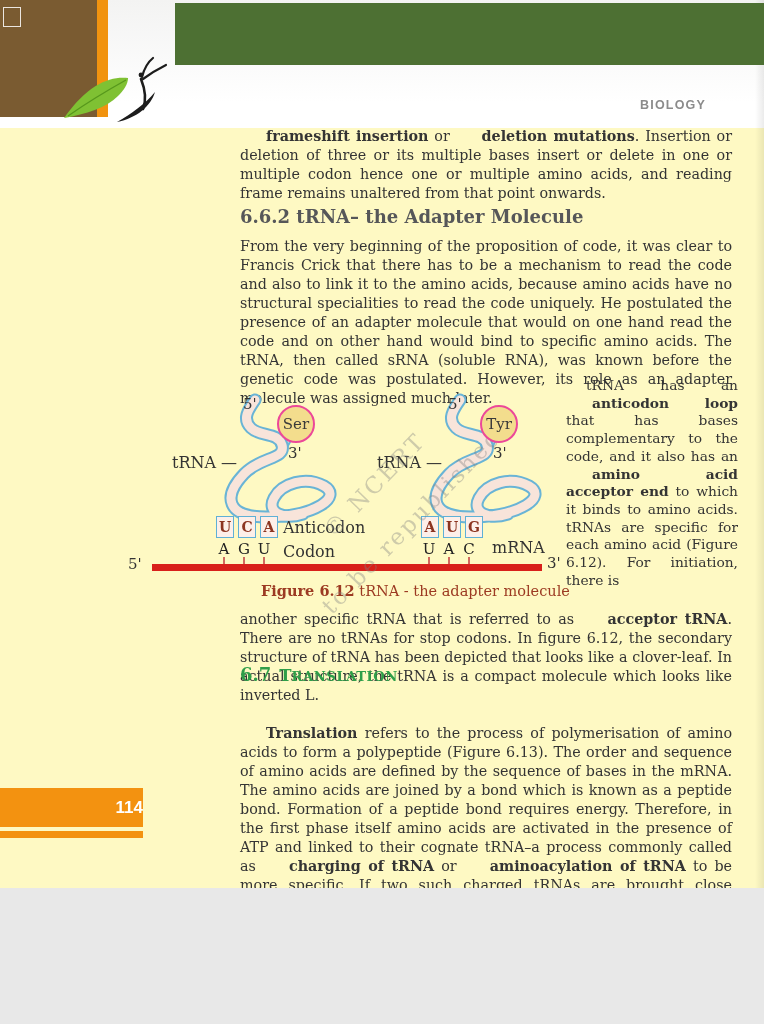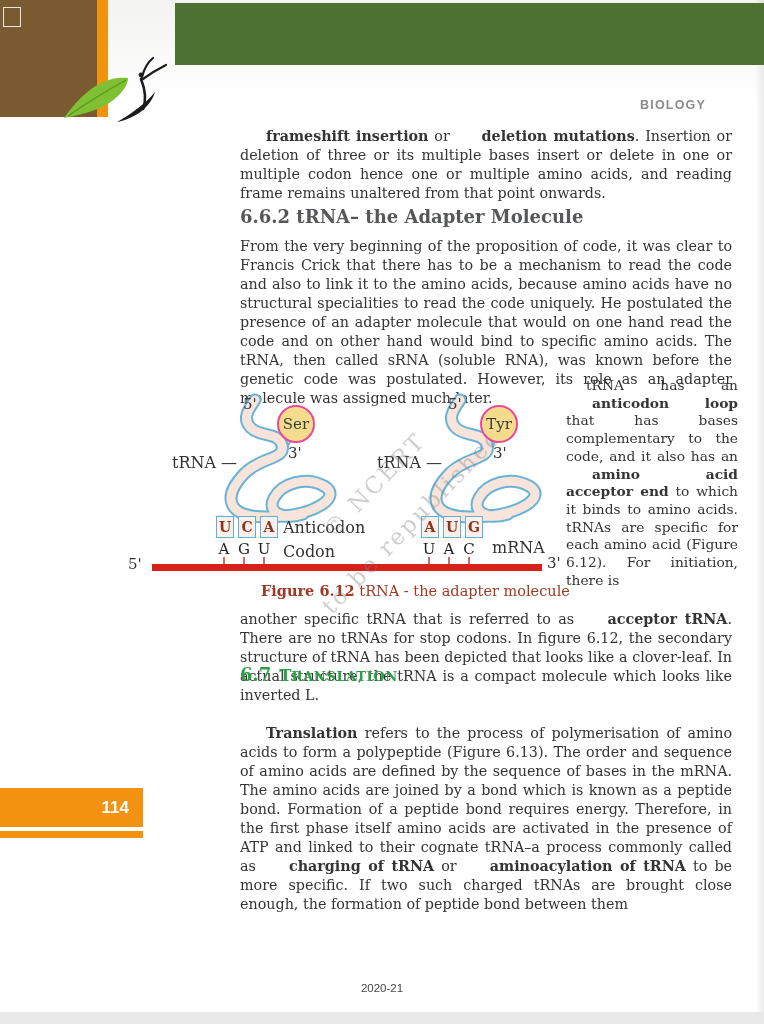--- a/index.html
+++ b/index.html
@@ -1,16 +1,16 @@
 <!DOCTYPE html>
 <html><head>
 <meta charset="utf-8">
 <style>
   html,body{margin:0;padding:0;background:#e8e8e8;}
-  .page{position:relative;width:764px;height:1012px;background:#ffffff;overflow:hidden;
+  .page{position:relative;width:764px;height:888px;background:#fef9c3;overflow:hidden;
         font-family:"DejaVu Serif", serif;color:#343434;}
   .abs{position:absolute;}
   .top-wash{left:0;top:0;width:764px;height:128px;
         background:linear-gradient(180deg,#f3f3f2 0%,#ffffff 80%);}
   .edge-shade{right:0;top:0;width:9px;height:1024px;
         background:linear-gradient(90deg,rgba(0,0,0,0) 0%,rgba(0,0,0,0.08) 100%);}
 
   
   .brown-block{left:0;top:0;width:97px;height:117px;background:#7a5b31;}
   .corner-square{left:3px;top:7px;width:16px;height:18px;border:1px solid rgba(255,255,255,.85);}
@@ -47,21 +47,21 @@
   .mrna-line{left:152px;top:564px;width:390px;height:7px;background:#d8201a;}
   .caption{left:213px;top:582px;font-size:14.5px;color:#9c3a22;white-space:nowrap;margin-left:48px;}
   .caption .cb{font-weight:bold;}
   .watermark{left:268px;top:418px;width:250px;height:170px;display:flex;flex-direction:column;
         align-items:center;justify-content:center;gap:26px;transform:rotate(-46deg);
         color:rgba(130,130,130,0.38);font-size:23px;letter-spacing:2.5px;z-index:4;}
 
   
   .pagenum-box{left:0;top:788px;width:143px;height:39px;background:#f39210;color:#ffffff;
         font-family:"Liberation Sans",sans-serif;font-weight:bold;font-size:17px;
-        line-height:39px;text-align:right;padding-right:14px;box-sizing:border-box;}
+        line-height:39px;text-align:right;box-sizing:border-box;}
   .pagenum-strip{left:0;top:831px;width:143px;height:7px;background:#f39210;}
   .footer{left:0;top:982px;width:764px;text-align:center;
         font-family:"Liberation Sans",sans-serif;font-size:11.5px;color:#454545;}
 </style>
 </head>
 <body>
 
 <div class="page">
 
   <div class="abs top-wash"></div>

